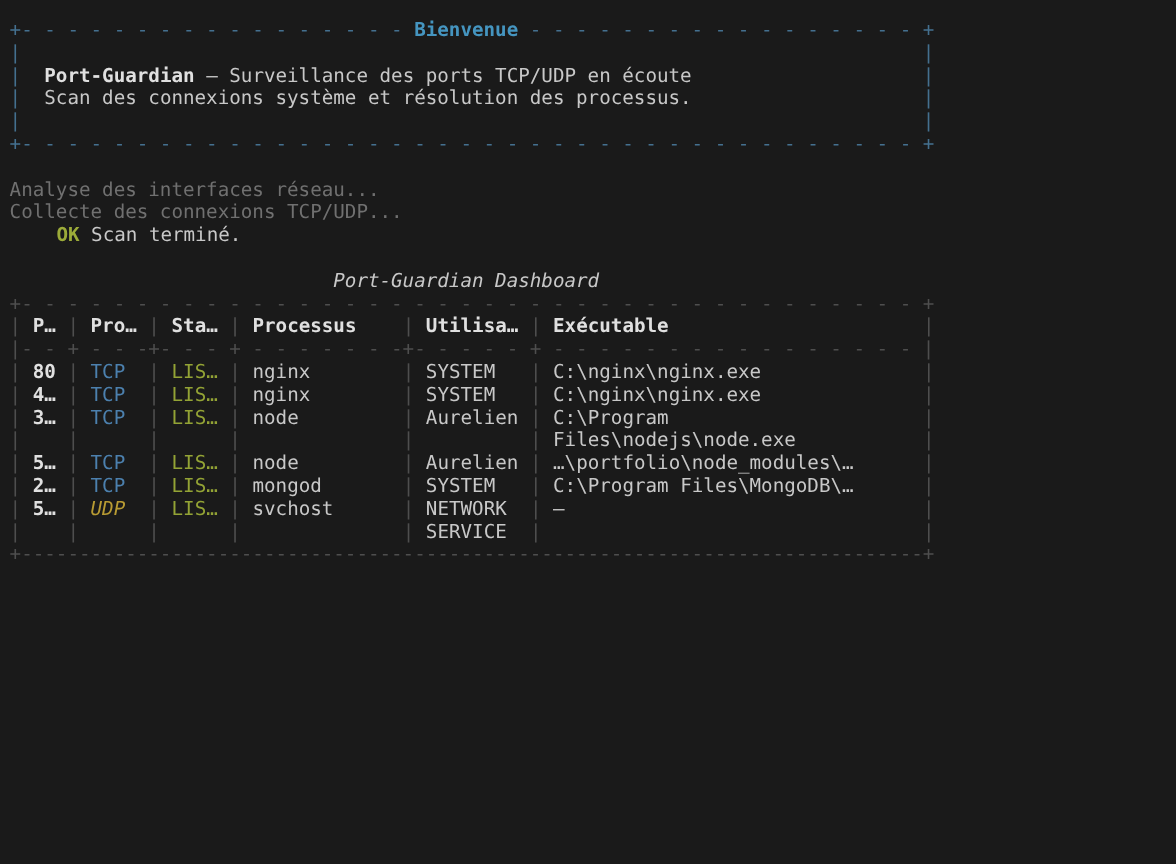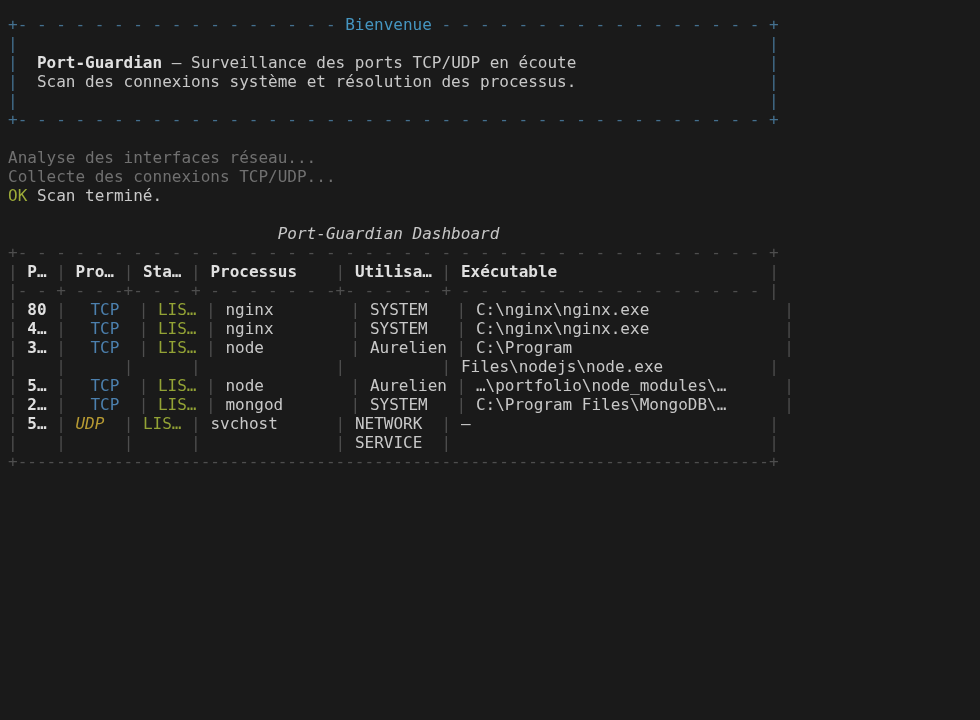--- a/index.html
+++ b/index.html
@@ -18,27 +18,27 @@
     position: absolute;
     top: 15px;
     left: 8px;
     font-family: "DejaVu Sans Mono", monospace;
     font-size: 16px;
     line-height: 19px;
     white-space: pre;
   }
   .tl { height: 19px; }
   .c-banner  { color: var(--banner_border); }
-  .c-btitle  { color: var(--banner_title); font-weight: normal; }
+  .c-btitle  { color: var(--banner_title); font-weight: bold; }
   .c-brand   { color: var(--bright); font-weight: bold; }
   .c-text    { color: var(--text); }
   .c-bright  { color: var(--bright); font-weight: bold; }
   .c-dim     { color: var(--dim); }
-  .c-ok      { color: var(--ok); font-weight: normal; }
-  .c-tcp     { color: var(--tcp); margin-left: 15px; }
+  .c-ok      { color: var(--ok); font-weight: bold; margin-left: 39px; }
+  .c-tcp     { color: var(--tcp); }
   .c-udp     { color: var(--udp); font-style: italic; }
   .c-listen  { color: var(--listen); text-align: right; }
   .c-tborder { color: var(--table_border); }
   .c-title   { color: var(--text); font-style: italic; }
 </style>
 </head>
 <body>
 
 <div class="screen">
   <div id="terminal"><div class="tl"><span class="c-banner">+- - - - - - - - - - - - - - - - - </span><span class="c-btitle">Bienvenue</span><span class="c-banner"> - - - - - - - - - - - - - - - - - +</span></div><div class="tl"><span class="c-banner">|</span><span>                                                                              </span><span class="c-banner">|</span></div><div class="tl"><span class="c-banner">|</span><span>  </span><span class="c-brand">Port-Guardian</span><span> </span><span class="c-text">— Surveillance des ports TCP/UDP en écoute</span><span>                    </span><span class="c-banner">|</span></div><div class="tl"><span class="c-banner">|</span><span>  </span><span class="c-text">Scan des connexions système et résolution des processus.</span><span>                    </span><span class="c-banner">|</span></div><div class="tl"><span class="c-banner">|</span><span>                                                                              </span><span class="c-banner">|</span></div><div class="tl"><span class="c-banner">+- - - - - - - - - - - - - - - - - - - - - - - - - - - - - - - - - - - - - - - +</span></div><div class="tl"><span> </span></div><div class="tl"><span class="c-dim">Analyse des interfaces réseau...</span></div><div class="tl"><span class="c-dim">Collecte des connexions TCP/UDP...</span></div><div class="tl"><span class="c-ok">OK</span><span> </span><span class="c-text">Scan terminé.</span></div><div class="tl"><span> </span></div><div class="tl"><span>                            </span><span class="c-title">Port-Guardian Dashboard</span></div><div class="tl"><span class="c-tborder">+- - - - - - - - - - - - - - - - - - - - - - - - - - - - - - - - - - - - - - - +</span></div><div class="tl"><span class="c-tborder">|</span><span> </span><span class="c-bright">P…</span><span> </span><span class="c-tborder">|</span><span> </span><span class="c-bright">Pro…</span><span> </span><span class="c-tborder">|</span><span> </span><span class="c-bright">Sta…</span><span> </span><span class="c-tborder">|</span><span> </span><span class="c-bright">Processus</span><span>    </span><span class="c-tborder">|</span><span> </span><span class="c-bright">Utilisa…</span><span> </span><span class="c-tborder">|</span><span> </span><span class="c-bright">Exécutable</span><span>                      </span><span class="c-tborder">|</span></div><div class="tl"><span class="c-tborder">|- - + - - -+- - - + - - - - - - -+- - - - - + - - - - - - - - - - - - - - - - |</span></div><div class="tl"><span class="c-tborder">|</span><span> </span><span class="c-bright">80</span><span> </span><span class="c-tborder">|</span><span> </span><span class="c-tcp">TCP</span><span>  </span><span class="c-tborder">|</span><span> </span><span class="c-listen">LIS…</span><span> </span><span class="c-tborder">|</span><span> </span><span class="c-text">nginx</span><span>        </span><span class="c-tborder">|</span><span> </span><span class="c-text">SYSTEM</span><span>   </span><span class="c-tborder">|</span><span> </span><span class="c-text">C:\nginx\nginx.exe</span><span>              </span><span class="c-tborder">|</span></div><div class="tl"><span class="c-tborder">|</span><span> </span><span class="c-bright">4…</span><span> </span><span class="c-tborder">|</span><span> </span><span class="c-tcp">TCP</span><span>  </span><span class="c-tborder">|</span><span> </span><span class="c-listen">LIS…</span><span> </span><span class="c-tborder">|</span><span> </span><span class="c-text">nginx</span><span>        </span><span class="c-tborder">|</span><span> </span><span class="c-text">SYSTEM</span><span>   </span><span class="c-tborder">|</span><span> </span><span class="c-text">C:\nginx\nginx.exe</span><span>              </span><span class="c-tborder">|</span></div><div class="tl"><span class="c-tborder">|</span><span> </span><span class="c-bright">3…</span><span> </span><span class="c-tborder">|</span><span> </span><span class="c-tcp">TCP</span><span>  </span><span class="c-tborder">|</span><span> </span><span class="c-listen">LIS…</span><span> </span><span class="c-tborder">|</span><span> </span><span class="c-text">node</span><span>         </span><span class="c-tborder">|</span><span> </span><span class="c-text">Aurelien</span><span> </span><span class="c-tborder">|</span><span> </span><span class="c-text">C:\Program</span><span>                      </span><span class="c-tborder">|</span></div><div class="tl"><span class="c-tborder">|</span><span> </span><span>   </span><span class="c-tborder">|</span><span> </span><span>     </span><span class="c-tborder">|</span><span> </span><span>     </span><span class="c-tborder">|</span><span> </span><span>             </span><span class="c-tborder">|</span><span> </span><span>         </span><span class="c-tborder">|</span><span> </span><span class="c-text">Files\nodejs\node.exe</span><span>           </span><span class="c-tborder">|</span></div><div class="tl"><span class="c-tborder">|</span><span> </span><span class="c-bright">5…</span><span> </span><span class="c-tborder">|</span><span> </span><span class="c-tcp">TCP</span><span>  </span><span class="c-tborder">|</span><span> </span><span class="c-listen">LIS…</span><span> </span><span class="c-tborder">|</span><span> </span><span class="c-text">node</span><span>         </span><span class="c-tborder">|</span><span> </span><span class="c-text">Aurelien</span><span> </span><span class="c-tborder">|</span><span> </span><span class="c-text">…\portfolio\node_modules\…</span><span>      </span><span class="c-tborder">|</span></div><div class="tl"><span class="c-tborder">|</span><span> </span><span class="c-bright">2…</span><span> </span><span class="c-tborder">|</span><span> </span><span class="c-tcp">TCP</span><span>  </span><span class="c-tborder">|</span><span> </span><span class="c-listen">LIS…</span><span> </span><span class="c-tborder">|</span><span> </span><span class="c-text">mongod</span><span>       </span><span class="c-tborder">|</span><span> </span><span class="c-text">SYSTEM</span><span>   </span><span class="c-tborder">|</span><span> </span><span class="c-text">C:\Program Files\MongoDB\…</span><span>      </span><span class="c-tborder">|</span></div><div class="tl"><span class="c-tborder">|</span><span> </span><span class="c-bright">5…</span><span> </span><span class="c-tborder">|</span><span> </span><span class="c-udp">UDP</span><span>  </span><span class="c-tborder">|</span><span> </span><span class="c-listen">LIS…</span><span> </span><span class="c-tborder">|</span><span> </span><span class="c-text">svchost</span><span>      </span><span class="c-tborder">|</span><span> </span><span class="c-text">NETWORK</span><span>  </span><span class="c-tborder">|</span><span> </span><span class="c-text">—</span><span>                               </span><span class="c-tborder">|</span></div><div class="tl"><span class="c-tborder">|</span><span> </span><span>   </span><span class="c-tborder">|</span><span> </span><span>     </span><span class="c-tborder">|</span><span> </span><span>     </span><span class="c-tborder">|</span><span> </span><span>             </span><span class="c-tborder">|</span><span> </span><span class="c-text">SERVICE</span><span>  </span><span class="c-tborder">|</span><span> </span><span>                                </span><span class="c-tborder">|</span></div><div class="tl"><span class="c-tborder">+------------------------------------------------------------------------------+</span></div></div>

